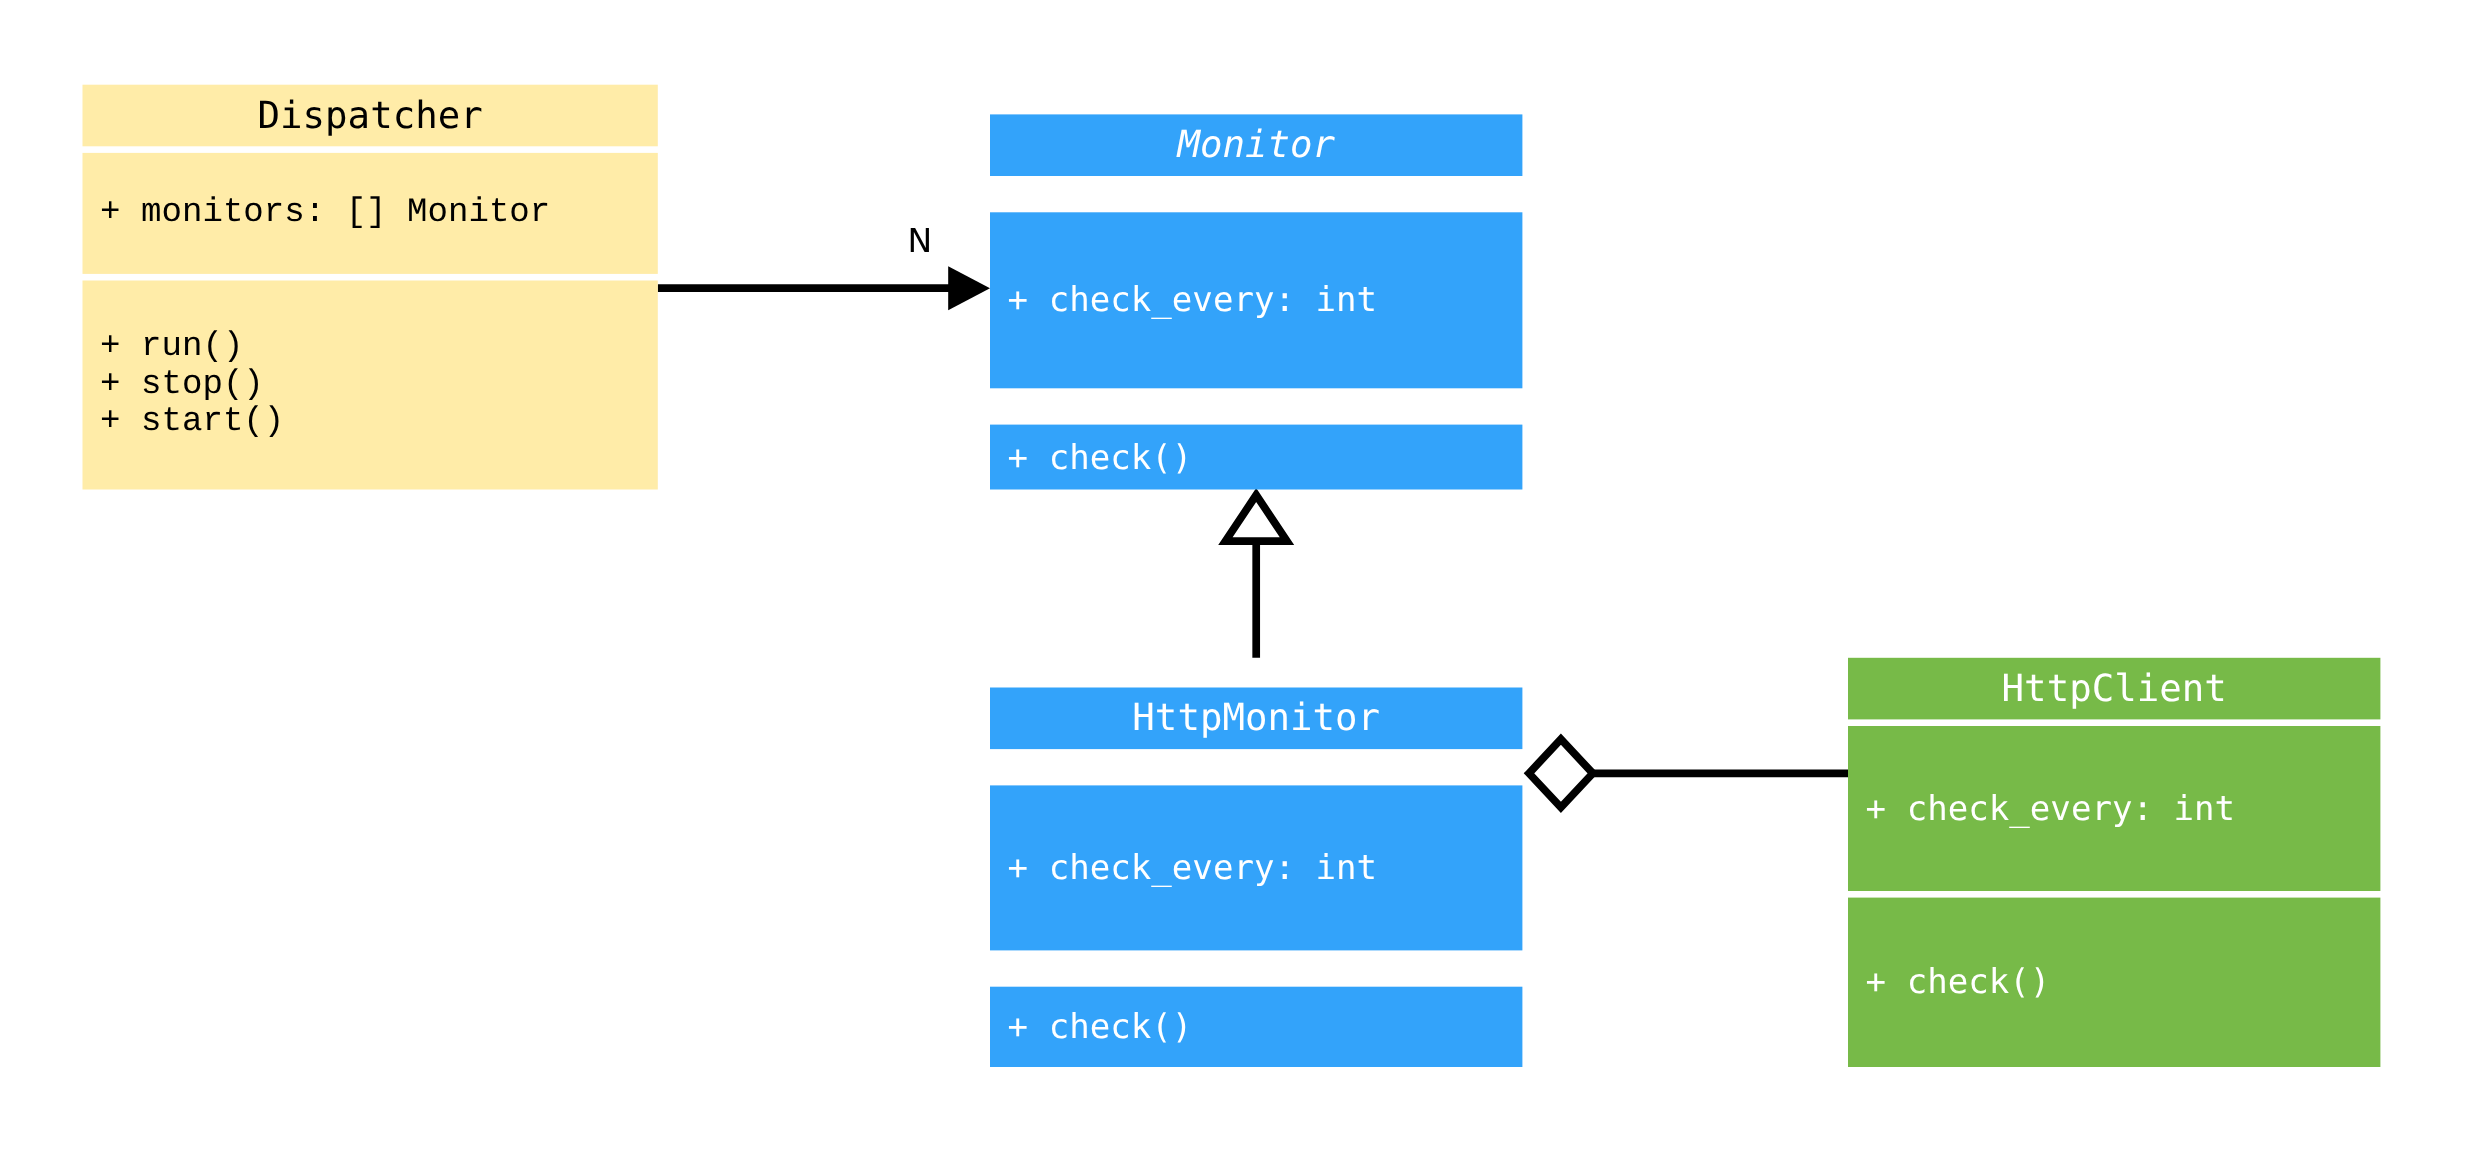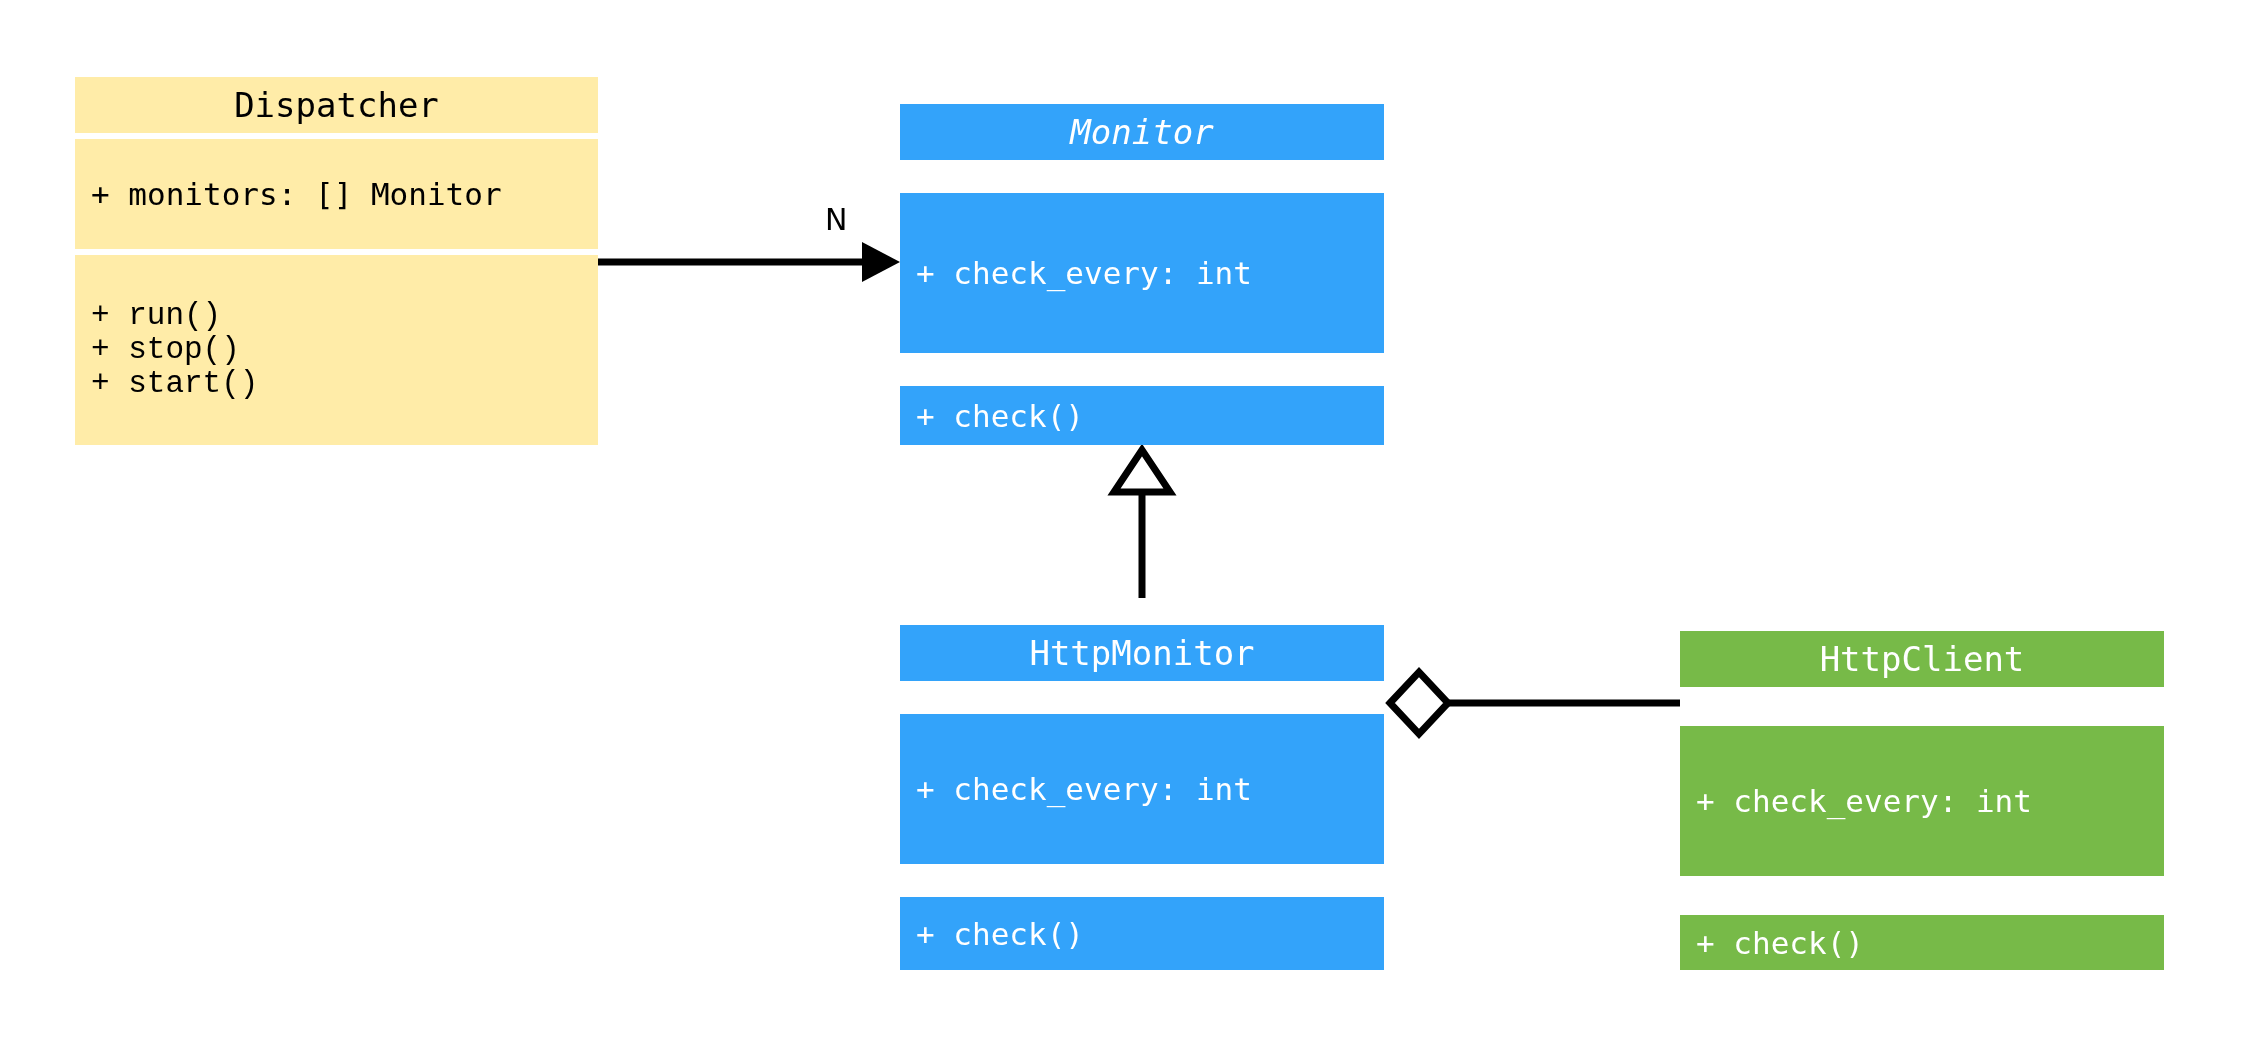--- a/index.html
+++ b/index.html
@@ -65,21 +65,21 @@
 
   
   .theme-yellow .compartment { background: #ffeca8; }
   .theme-yellow .class-title,
   .theme-yellow .member { color: #000000; }
 
   .theme-blue .compartment { background: #33a3fa; margin-top: 27px; }
   .theme-blue .class-title,
   .theme-blue .member { color: #ffffff; }
 
-  .theme-green .compartment { background: #77ba48; margin-top: 33px; }
+  .theme-green .compartment { background: #77ba48; }
   .theme-green .class-title,
   .theme-green .member { color: #ffffff; }
 
   
   .connector-layer {
     position: absolute;
     left: 0;
     top: 0;
     width: 2244px;
     height: 1048px;
@@ -116,21 +116,21 @@
     </g>
   </svg>
 
   <span class="edge-label" style="left:825px; top:202px;">N</span>
 
   <div class="uml-class theme-yellow" style="left:75px; top:77px; width:523px; height:368px;">
     <div class="compartment title" style="height:56px;">
       <span class="class-title">Dispatcher</span>
     </div>
     <div class="sep"></div>
-    <div class="compartment body" style="height:110px;">
+    <div class="compartment body" style="height:110px;font-family:Liberation Mono, monospace;">
       <span class="member">+ monitors: [] Monitor</span>
     </div>
     <div class="sep"></div>
     <div class="compartment body" style="flex:1 1 auto;font-family:Liberation Mono, monospace;">
       <span class="member">+ run()</span>
       <span class="member">+ stop()</span>
       <span class="member">+ start()</span>
     </div>
   </div>
 

